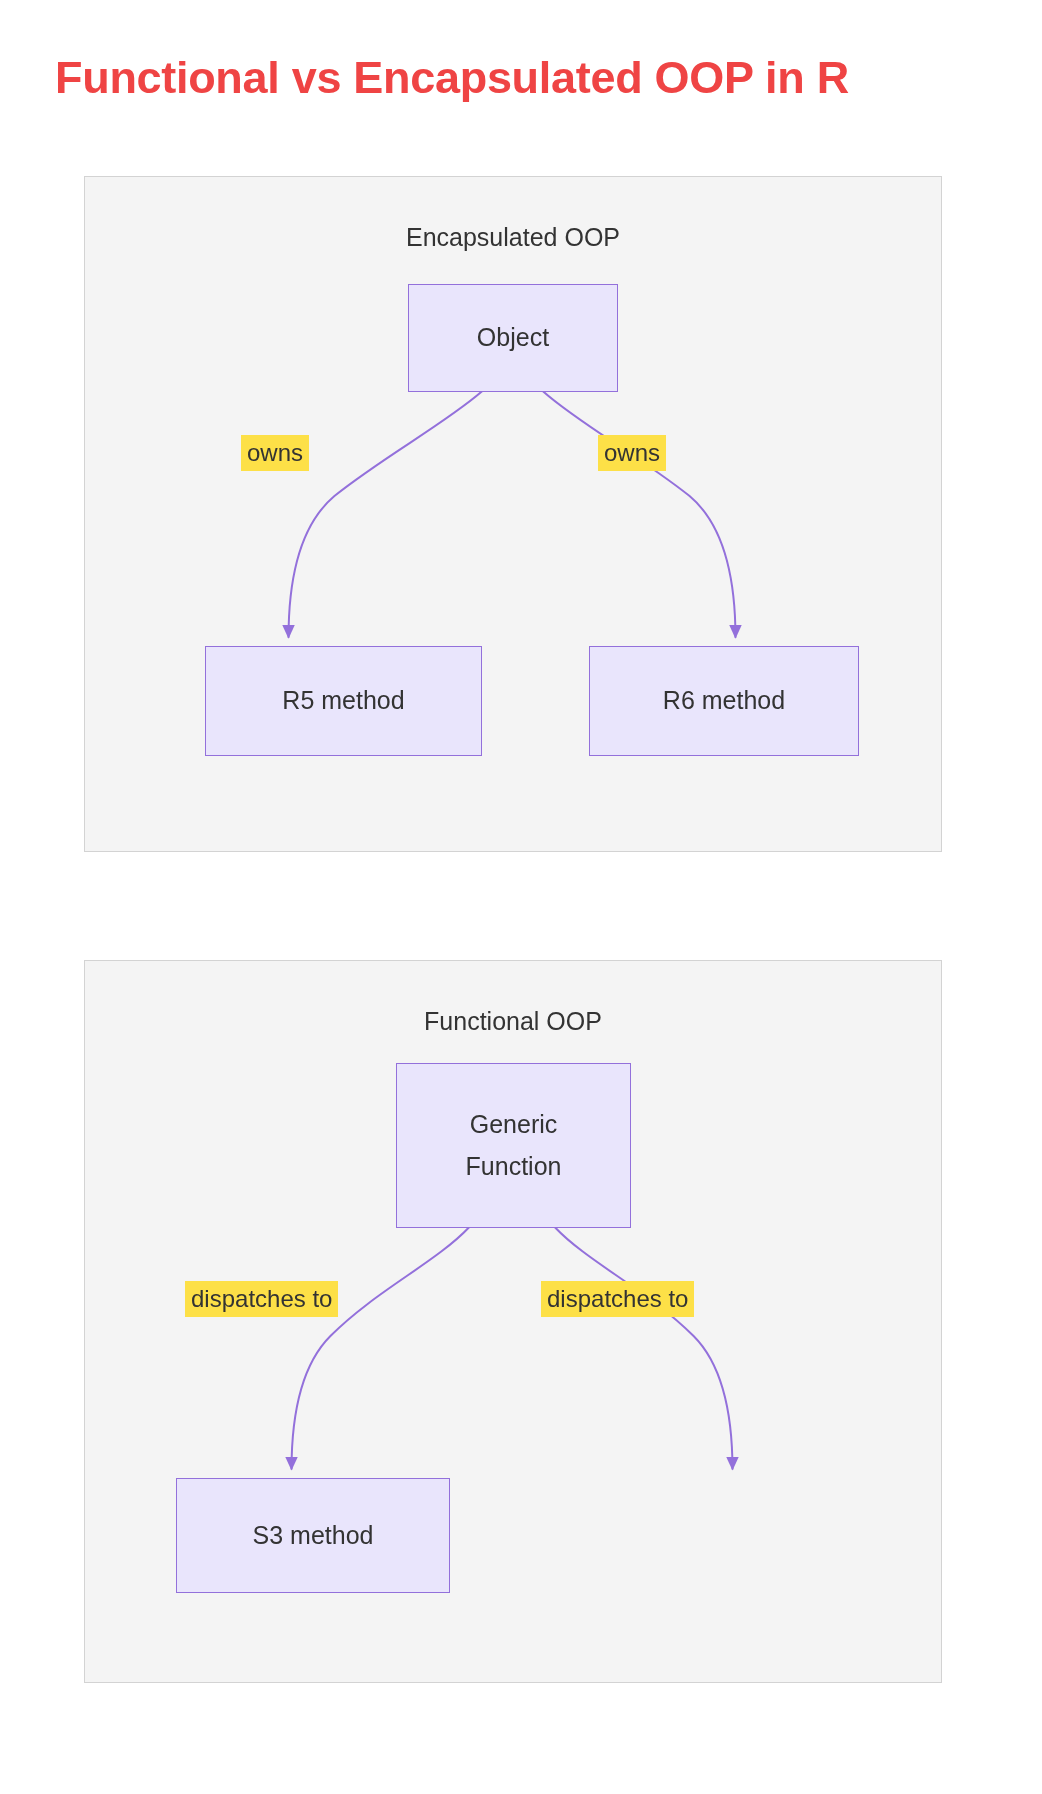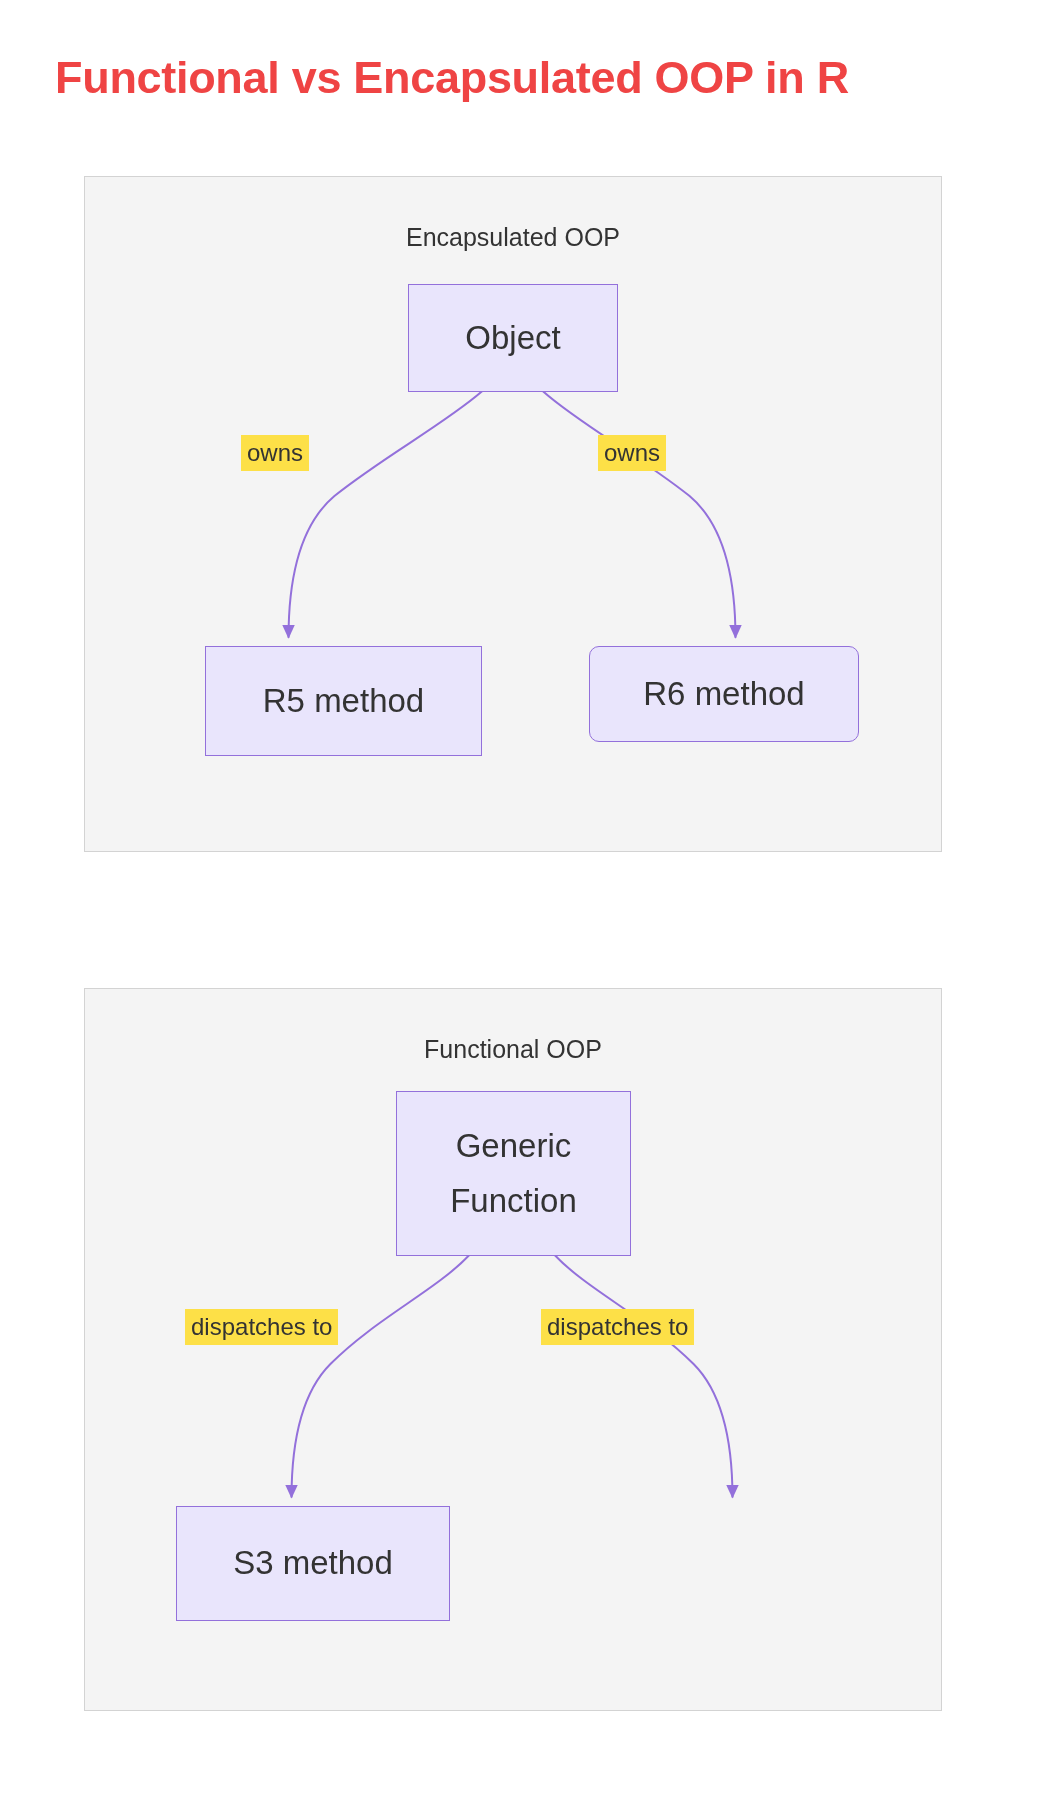--- a/index.html
+++ b/index.html
@@ -32,21 +32,21 @@
   
   .subgraph {
     position: absolute;
     left: 84px;
     width: 858px;
     background: #f4f4f4;
     border: 1px solid #d3d3d3;
     box-sizing: border-box;
   }
   #subgraph-encapsulated { top: 176px; height: 676px; }
-  #subgraph-functional   { top: 988px; height: 723px; }
+  #subgraph-functional   { top: 960px; height: 723px; }
 
   .subgraph-title {
     position: absolute;
     left: 0;
     width: 100%;
     text-align: center;
     font-size: 25px;
     color: #333333;
     white-space: nowrap;
     margin-top: 24px;
@@ -57,30 +57,30 @@
   
   .node {
     position: absolute;
     background: #e9e5fc;
     border: 1.6px solid #9370db;
     box-sizing: border-box;
     display: flex;
     align-items: center;
     justify-content: center;
     text-align: center;
-    font-size: 33px;
+    font-size: 25px;
     line-height: 1.65;
     color: #333333;
     z-index: 3;
   }
 
   
   #node-object      { left: 323px; top: 107px; width: 210px; height: 108px; }
   #node-r5-method   { left:  88px; top: 469px; width: 277px; height: 110px; margin-left: 32px; }
-  #node-r6-method   { left: 504px; top: 469px; width: 270px; height: 96px; border-radius: 10px; }
+  #node-r6-method   { left: 504px; top: 469px; width: 270px; height: 110px; }
 
   
   #node-generic-function { left: 311px; top: 102px; width: 235px; height: 165px; }
   #node-s3-method        { left:  91px; top: 517px; width: 274px; height: 115px; text-align: right; }
   #node-s4-method        { left: 502px; top: 517px; width: 270px; height: 115px; }
 
   .node-label { display: block; }
 
   
   .edge-layer {

